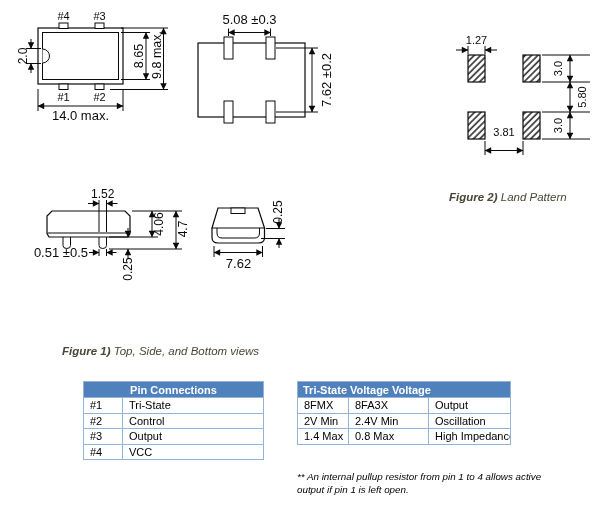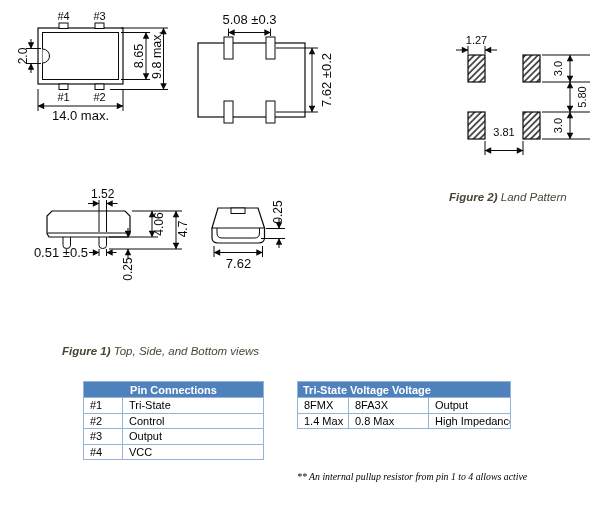--- a/index.html
+++ b/index.html
@@ -10,21 +10,21 @@
   .cap b{font-weight:bold;}
   table.dtab{position:absolute;border-collapse:collapse;table-layout:fixed;background:#fff;
              font-size:11px;color:#000;}
   table.dtab th{background:#4f81bd;color:#fff;font-weight:bold;border:1px solid #95b3d7;
                 padding:1px 5px;height:13px;}
   table.dtab td{border:1px solid #95b3d7;padding:1px 6px;height:12.6px;background:#fff;
                 white-space:nowrap;overflow:hidden;}
   .th-center{text-align:center;} .th-left{text-align:left;}
   #footnote{position:absolute;left:297px;top:471px;width:250px;font-size:9.8px;
             font-style:italic;line-height:1.32;color:#000;}
-  #footnote div{white-space:nowrap;font-family:Liberation Serif, serif;}
+  #footnote div{white-space:nowrap;}
 </style>
 </head>
 <body>
 
 <div id="canvas">
 
 <svg width="600" height="340" viewBox="0 0 600 340" style="position:absolute;left:0;top:0">
   <defs>
     <marker id="arr" viewBox="0 0 10 10" refX="9.5" refY="5" markerWidth="9" markerHeight="6.5" orient="auto-start-reverse">
           <path d="M0,0 L10,5 L0,10 z" fill="#0a0a0a"></path>
@@ -234,24 +234,30 @@
           <th colspan="3" class="th-left">Tri-State Voltage Voltage</th>
         </tr>
   </thead>
   <tbody>
     <tr>
           <td>8FMX</td>
           <td>8FA3X</td>
           <td>Output</td>
         </tr>
     <tr>
+          <td>2V Min</td>
+          <td>2.4V Min</td>
+          <td>Oscillation</td>
+        </tr>
+    <tr>
           <td>1.4 Max</td>
           <td>0.8 Max</td>
           <td>High Impedance</td>
         </tr>
   </tbody>
 </table>
 
 <div id="footnote">
   <div>** An internal pullup resistor from pin 1 to 4 allows active</div>
+  <div>output if pin 1 is left open.</div>
 </div>
 
 </div>
 
 </body></html>

